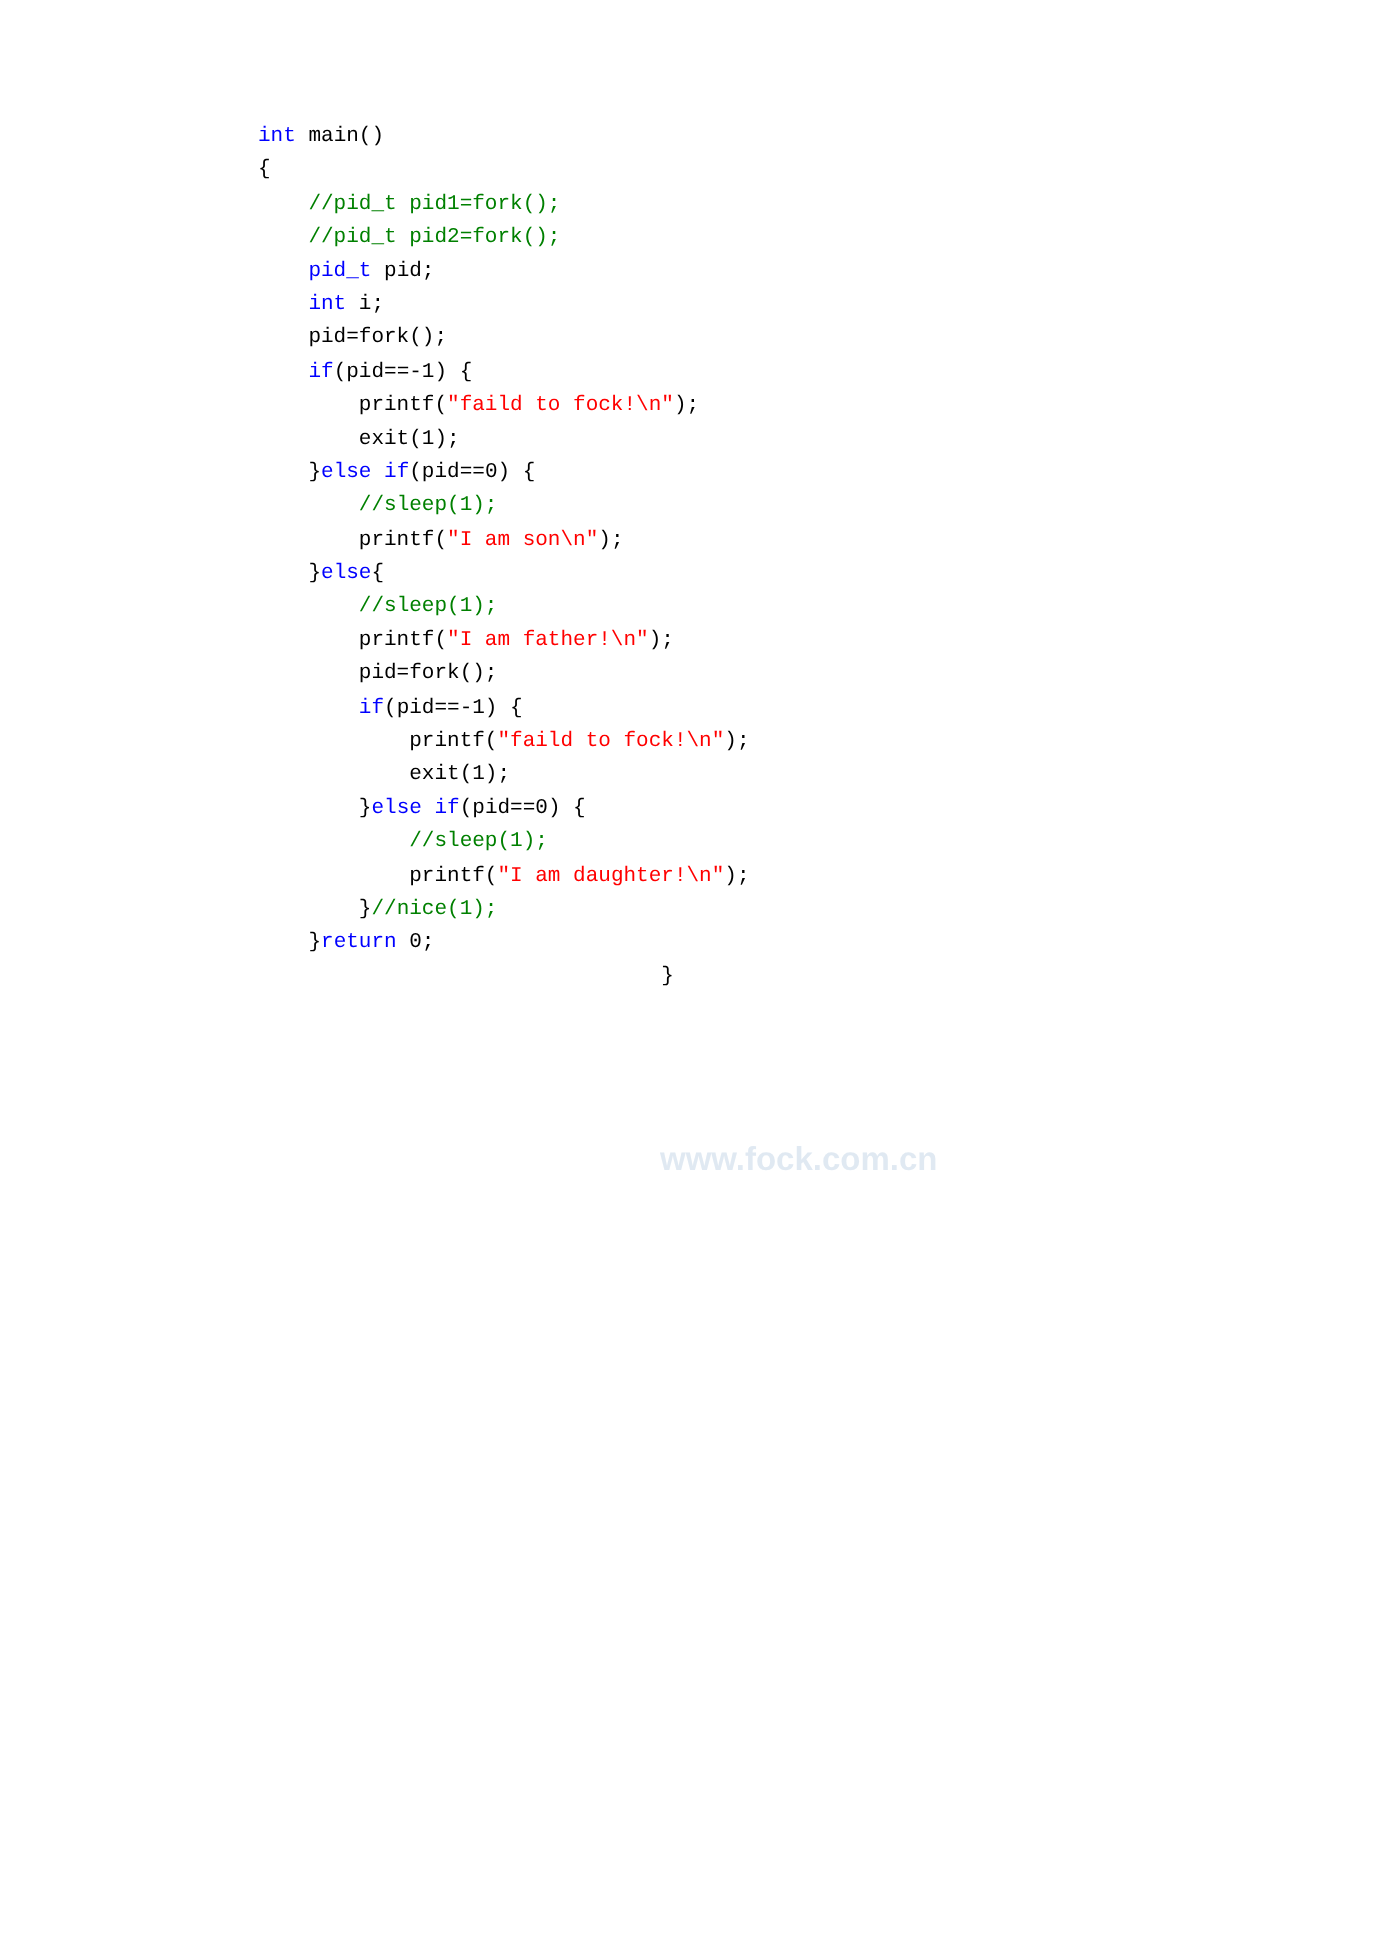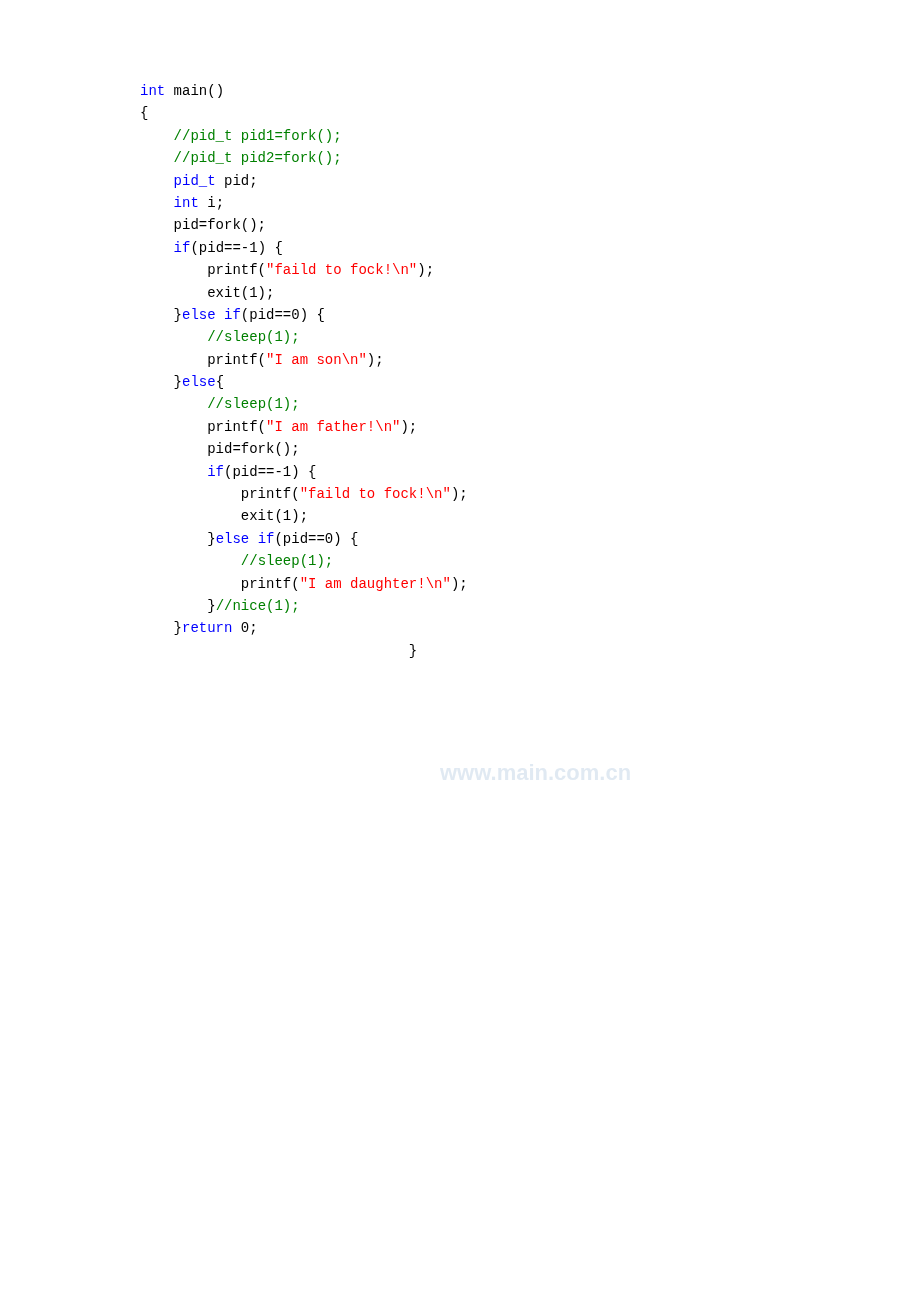--- a/index.html
+++ b/index.html
@@ -14,20 +14,21 @@
       font-size: 14px;
       color: #000000;
       width: 920px;
       min-height: 1302px;
       padding: 80px 0 0 140px;
     }
 
     .code-block {
       line-height: 1.6;
       white-space: pre;
+      margin-left: 32px;
     }
 
     .watermark {
       position: absolute;
       top: 680px;
       left: 300px;
       color: #c8d8e8;
       font-family: Arial, sans-serif;
       font-size: 22px;
       font-weight: bold;
@@ -37,14 +38,14 @@
 
     .page {
       position: relative;
     }
   </style>
 </head>
 <body>
 
 <div class="page">
   <div class="code-block" id="code-container"><div><span style="color: rgb(0, 0, 255);">int</span><span style="color: rgb(0, 0, 0);"> main()</span></div><div><span style="color: rgb(0, 0, 0);">{</span></div><div><span style="color: rgb(0, 0, 0);">    </span><span style="color: rgb(0, 128, 0);">//pid_t pid1=fork();</span></div><div><span style="color: rgb(0, 0, 0);">    </span><span style="color: rgb(0, 128, 0);">//pid_t pid2=fork();</span></div><div><span style="color: rgb(0, 0, 0);">    </span><span style="color: rgb(0, 0, 255);">pid_t</span><span style="color: rgb(0, 0, 0);"> pid;</span></div><div><span style="color: rgb(0, 0, 0);">    </span><span style="color: rgb(0, 0, 255);">int</span><span style="color: rgb(0, 0, 0);"> i;</span></div><div><span style="color: rgb(0, 0, 0);">    pid=fork();</span></div><div><span style="color: rgb(0, 0, 0);">    </span><span style="color: rgb(0, 0, 255);">if</span><span style="color: rgb(0, 0, 0);">(pid==-1) {</span></div><div><span style="color: rgb(0, 0, 0);">        printf(</span><span style="color: rgb(255, 0, 0);">"faild to fock!\n"</span><span style="color: rgb(0, 0, 0);">);</span></div><div><span style="color: rgb(0, 0, 0);">        exit(1);</span></div><div><span style="color: rgb(0, 0, 0);">    }</span><span style="color: rgb(0, 0, 255);">else</span><span style="color: rgb(0, 0, 0);"> </span><span style="color: rgb(0, 0, 255);">if</span><span style="color: rgb(0, 0, 0);">(pid==0) {</span></div><div><span style="color: rgb(0, 0, 0);">        </span><span style="color: rgb(0, 128, 0);">//sleep(1);</span></div><div><span style="color: rgb(0, 0, 0);">        printf(</span><span style="color: rgb(255, 0, 0);">"I am son\n"</span><span style="color: rgb(0, 0, 0);">);</span></div><div><span style="color: rgb(0, 0, 0);">    }</span><span style="color: rgb(0, 0, 255);">else</span><span style="color: rgb(0, 0, 0);">{</span></div><div><span style="color: rgb(0, 0, 0);">        </span><span style="color: rgb(0, 128, 0);">//sleep(1);</span></div><div><span style="color: rgb(0, 0, 0);">        printf(</span><span style="color: rgb(255, 0, 0);">"I am father!\n"</span><span style="color: rgb(0, 0, 0);">);</span></div><div><span style="color: rgb(0, 0, 0);">        pid=fork();</span></div><div><span style="color: rgb(0, 0, 0);">        </span><span style="color: rgb(0, 0, 255);">if</span><span style="color: rgb(0, 0, 0);">(pid==-1) {</span></div><div><span style="color: rgb(0, 0, 0);">            printf(</span><span style="color: rgb(255, 0, 0);">"faild to fock!\n"</span><span style="color: rgb(0, 0, 0);">);</span></div><div><span style="color: rgb(0, 0, 0);">            exit(1);</span></div><div><span style="color: rgb(0, 0, 0);">        }</span><span style="color: rgb(0, 0, 255);">else</span><span style="color: rgb(0, 0, 0);"> </span><span style="color: rgb(0, 0, 255);">if</span><span style="color: rgb(0, 0, 0);">(pid==0) {</span></div><div><span style="color: rgb(0, 0, 0);">            </span><span style="color: rgb(0, 128, 0);">//sleep(1);</span></div><div><span style="color: rgb(0, 0, 0);">            printf(</span><span style="color: rgb(255, 0, 0);">"I am daughter!\n"</span><span style="color: rgb(0, 0, 0);">);</span></div><div><span style="color: rgb(0, 0, 0);">        }</span><span style="color: rgb(0, 128, 0);">//nice(1);</span></div><div><span style="color: rgb(0, 0, 0);">    }</span><span style="color: rgb(0, 0, 255);">return</span><span style="color: rgb(0, 0, 0);"> 0;</span></div><div><span style="color: rgb(0, 0, 0);">                                }</span></div></div>
-  <div class="watermark" id="watermark-text">www.main.com.cn</div>
+  <div class="watermark" id="watermark-text">www.fock.com.cn</div>
 </div>
 
 </body></html>

